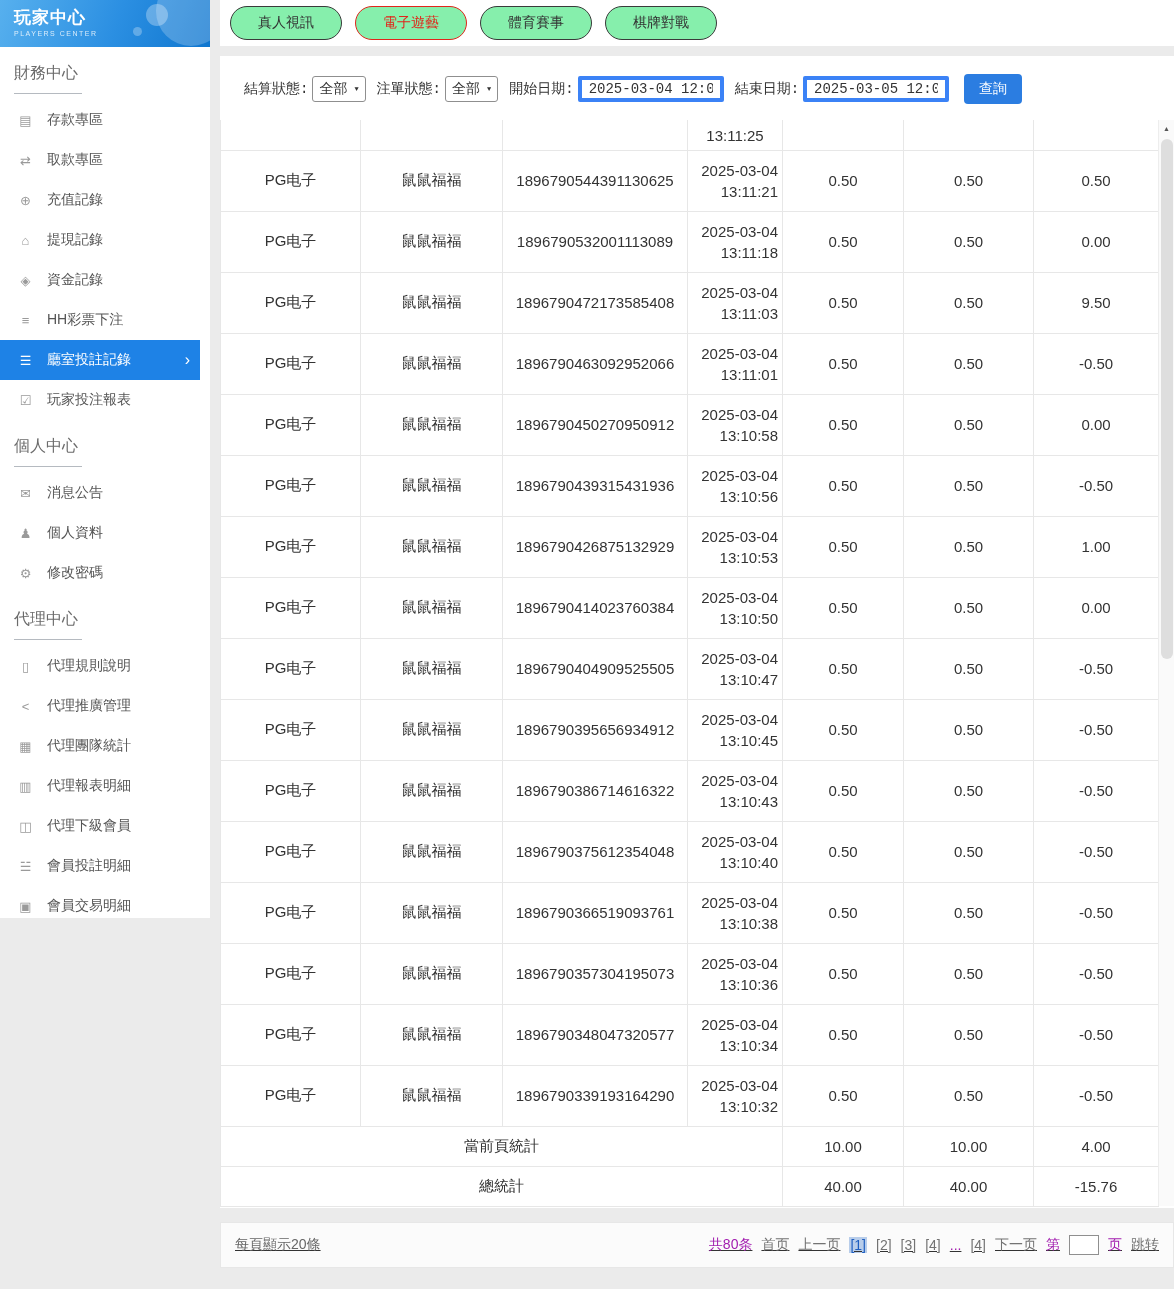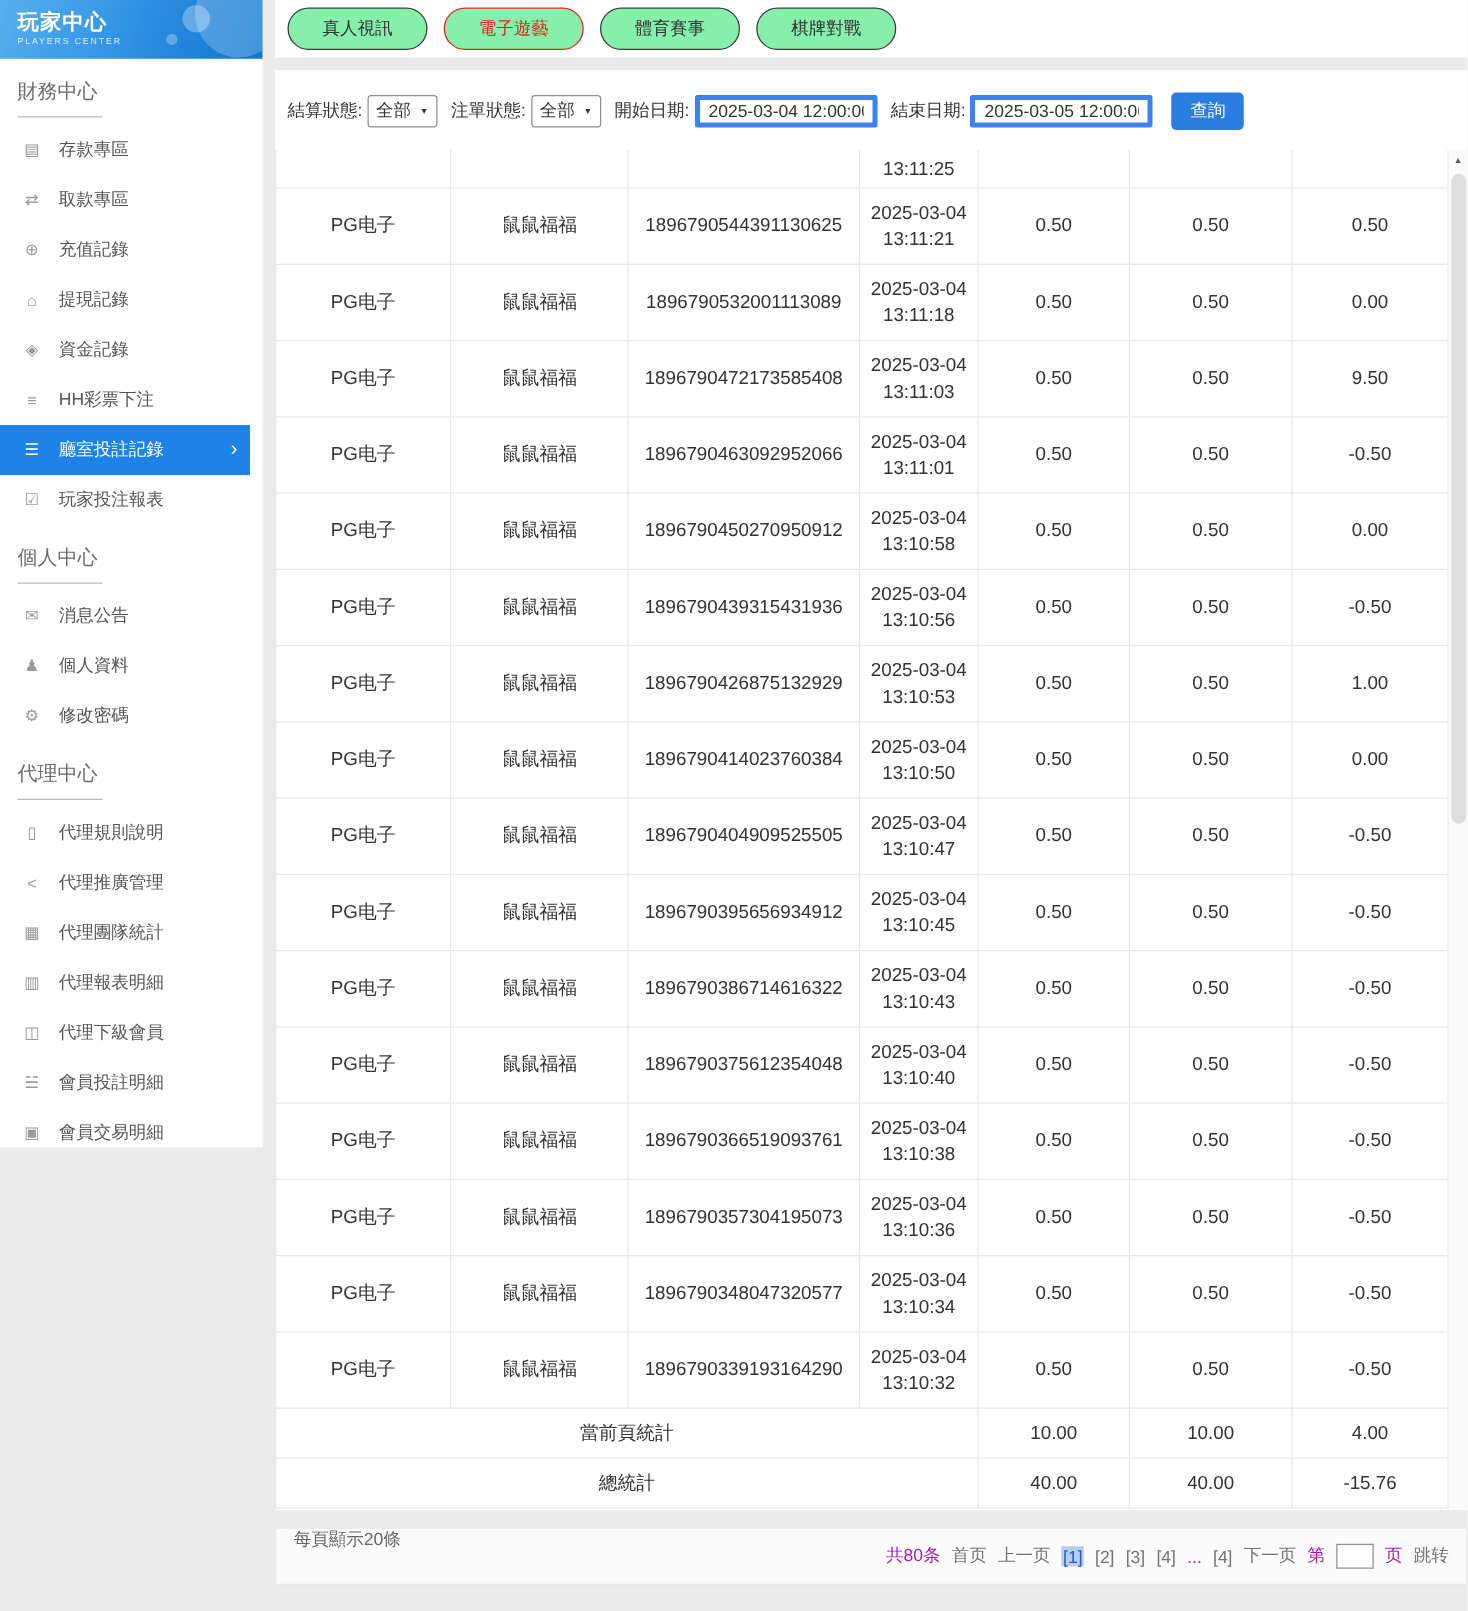--- a/index.html
+++ b/index.html
@@ -37,21 +37,21 @@
   .tab-btn {
     display: inline-block; margin-right: 13px; padding: 7px 27px;
     border: 1px solid #3a3a3a; border-radius: 17px; background: #86efac;
     font-size: 14px; color: #333; font-family: inherit; cursor: pointer;
   }
   .tab-btn.active { color: #e1251b; border-color: #e1251b; }
 
   .content-card { position: absolute; top: 56px; left: 0; width: 954px; height: 1152px; background: #fff; }
 
   
-  .filter-bar { display: flex; align-items: center; padding: 18px 0 0 10px; font-size: 14px; }
+  .filter-bar { display: flex; align-items: center; padding: 18px 0 0 24px; font-size: 14px; font-family: Liberation Mono, monospace; }
   .flabel { margin-right: 4px; white-space: nowrap; }
   .fselect {
     display: inline-flex; align-items: center; gap: 7px; height: 26px;
     border: 1px solid #8f8f8f; border-radius: 3px; background: #fff;
     padding: 0 6px; margin-right: 11px; cursor: pointer;
   }
   .sel-arrow { font-size: 7px; color: #333; }
   .date-input {
     height: 26px; width: 146px; border: 4px solid #3b82f6; border-radius: 2px;
     font-size: 14px; font-family: inherit; padding: 0 7px; color: #333; margin-right: 11px;
@@ -60,34 +60,34 @@
     height: 30px; padding: 0 15px; background: #2b7de1; color: #fff; border: none;
     border-radius: 4px; font-size: 14px; font-family: inherit; cursor: pointer; margin-left: 4px;
   }
 
   
   .table-wrap { position: absolute; top: 64px; left: 0; width: 938px; }
   table { border-collapse: collapse; width: 938px; table-layout: fixed; font-size: 15px; }
   td { border: 1px solid #e7e7e7; text-align: center; vertical-align: middle; padding: 0 4px; overflow: hidden; color: #333; }
   tr.partial-row td { height: 30px; border-top: none; vertical-align: bottom; padding-bottom: 6px; }
   tr.data-row td { height: 61px; }
-  tr.data-row td div { line-height: 21px; }
+  tr.data-row td div { line-height: 21px; text-align: right; }
   tr.total-row td { height: 40px; }
 
   
   .vscrollbar { position: absolute; top: 64px; right: 0; width: 16px; height: 1086px; background: #fafafa; border-left: 1px solid #ededed; }
   .sb-up { height: 17px; text-align: center; font-size: 7px; color: #555; line-height: 17px; cursor: pointer; }
   .sb-thumb { position: absolute; top: 19px; left: 2px; width: 12px; height: 520px; background: #dedede; border-radius: 6px; cursor: pointer; }
 
   
   .bottom-bar {
     position: absolute; top: 1222px; left: 0; width: 954px; height: 46px;
     background: #fbfbfb; border: 1px solid #e7e7e7;
-    display: flex; justify-content: space-between;
-    padding: 0 14px; font-size: 14px;
+    display: flex; align-items: center; justify-content: space-between;
+    padding: 0 14px; font-size: 14px; text-decoration: underline;
   }
   .per-page { color: #666; }
   .pager { display: flex; align-items: center; gap: 9px; color: #333; }
   .ptext { color: #a21caf; }
   .plink { color: #737373; cursor: pointer; text-decoration: none; }
   .plink.page-current { background: #b8cdea; color: #1f5fc0; padding: 0 1px; }
   .jump-input { width: 30px; height: 20px; border: 1px solid #8f8f8f; font-size: 13px; padding: 0 3px; font-family: inherit; }
 </style>
 </head>
 <body>

